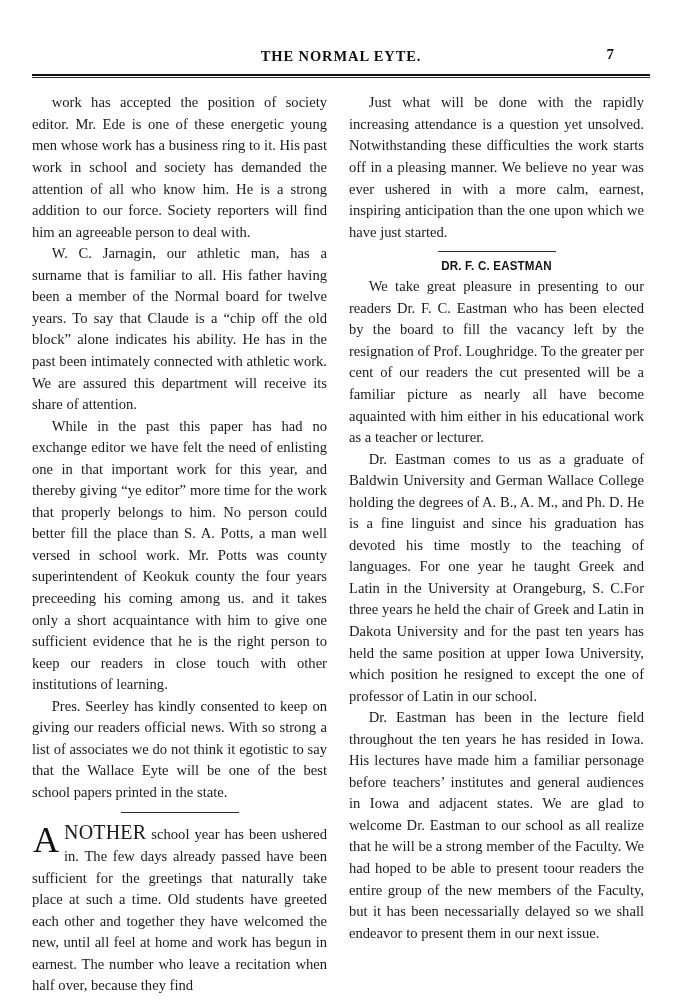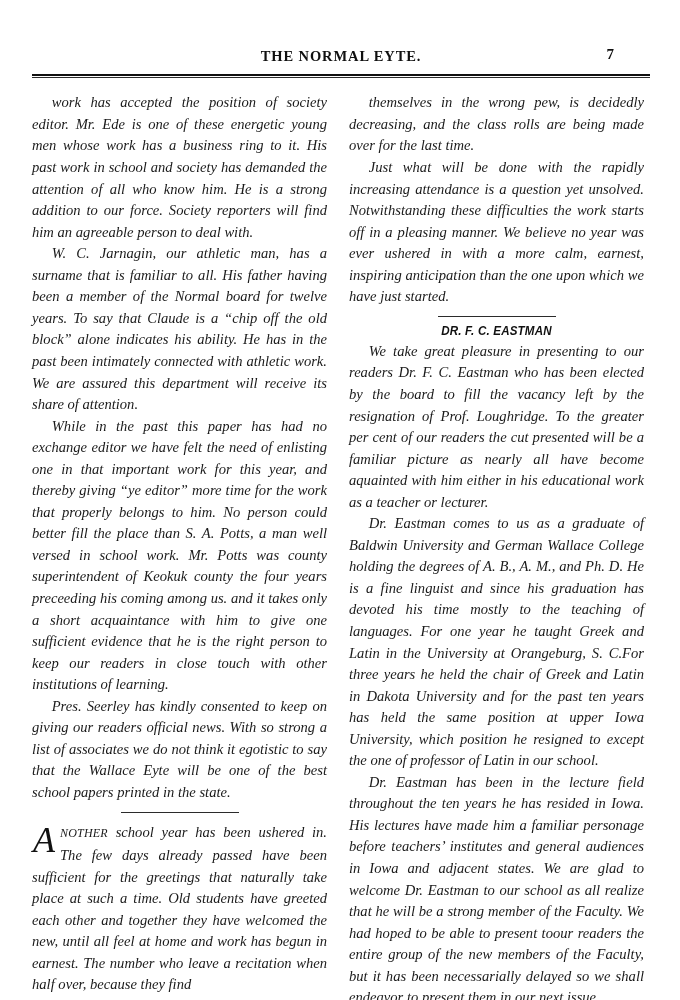--- a/index.html
+++ b/index.html
@@ -60,21 +60,20 @@
   
   .columns {
     display: flex;
     gap: 22px;
     margin-top: 14px;
     height: 880px;
   }
   .col {
     width: 295px;
     flex: 0 0 295px;
-    font-style: italic;
   }
 
   p {
     margin: 0;
     text-align: justify;
     text-justify: inter-word;
     font-size: 14.6px;
     line-height: 21.55px;
     text-indent: 1.35em;
     hyphens: manual;
@@ -109,21 +108,21 @@
   .dropcap {
     float: left;
     font-size: 36px;
     line-height: 33px;
     padding: 2px 5px 0 1px;
     font-family: "Liberation Serif", "DejaVu Serif", serif;
     color: #111;
   }
   .smallcaps {
     font-variant: small-caps;
-    font-size: 12px;
+    font-size: 20px;
     letter-spacing: 0.2px;
   }
 </style>
 </head>
 <body>
 
 <div class="page">
 
   <div class="masthead">
     <div class="masthead-title">THE NORMAL EYTE.</div>
@@ -140,21 +139,20 @@
       <p>W. C. Jarnagin, our athletic man, has a surname that is familiar to all. His father having been a member of the Normal board for twelve years. To say that Claude is a “chip off the old block” alone indicates his ability. He has in the past been intimately connected with athletic work. We are assured this department will receive its share of attention.</p>
       <p>While in the past this paper has had no exchange editor we have felt the need of enlisting one in that important work for this year, and thereby giving “ye editor” more time for the work that properly belongs to him. No person could better fill the place than S. A. Potts, a man well versed in school work. Mr. Potts was county superintendent of Keokuk county the four years preceeding his coming among us. and it takes only a short acquaintance with him to give one sufficient evidence that he is the right person to keep our readers in close touch with other institutions of learning.</p>
       <p>Pres. Seerley has kindly consented to keep on giving our readers official news. With so strong a list of associates we do not think it egotistic to say that the Wallace Eyte will be one of the best school papers printed in the state.</p>
 
       <div class="divider"></div>
 
       <p class="dropcap-para"><span class="dropcap">A</span><span class="smallcaps">NOTHER</span><span> school year has been ushered in. The few days already passed have been sufficient for the greetings that naturally take place at such a time. Old students have greeted each other and together they have welcomed the new, until all feel at home and work has begun in earnest. The number who leave a recitation when half over, because they find</span></p>
     </div>
 
     <div class="col">
-      <p>themselves in the wrong pew, is decidedly decreasing, and the class rolls are being made over for the last time.</p>
       <p>Just what will be done with the rapidly increasing attendance is a question yet unsolved. Notwithstanding these difficulties the work starts off in a pleasing manner. We believe no year was ever ushered in with a more calm, earnest, inspiring anticipation than the one upon which we have just started.</p>
 
       <div class="divider tight"></div>
 
       <div class="section-heading">DR. F. C. EASTMAN</div>
 
       <p>We take great pleasure in presenting to our readers Dr. F. C. Eastman who has been elected by the board to fill the vacancy left by the resignation of Prof. Loughridge. To the greater per cent of our readers the cut presented will be a familiar picture as nearly all have become aquainted with him either in his educational work as a teacher or lecturer.</p>
       <p>Dr. Eastman comes to us as a graduate of Baldwin University and German Wallace College holding the degrees of A. B., A. M., and Ph. D. He is a fine linguist and since his graduation has devoted his time mostly to the teaching of languages. For one year he taught Greek and Latin in the University at Orangeburg, S. C.For three years he held the chair of Greek and Latin in Dakota University and for the past ten years has held the same position at upper Iowa University, which position he resigned to except the one of professor of Latin in our school.</p>
       <p>Dr. Eastman has been in the lecture field throughout the ten years he has resided in Iowa. His lectures have made him a familiar personage before teachers’ institutes and general audiences in Iowa and adjacent states. We are glad to welcome Dr. Eastman to our school as all realize that he will be a strong member of the Faculty. We had hoped to be able to present toour readers the entire group of the new members of the Faculty, but it has been necessarially delayed so we shall endeavor to present them in our next issue.</p>
     </div>

